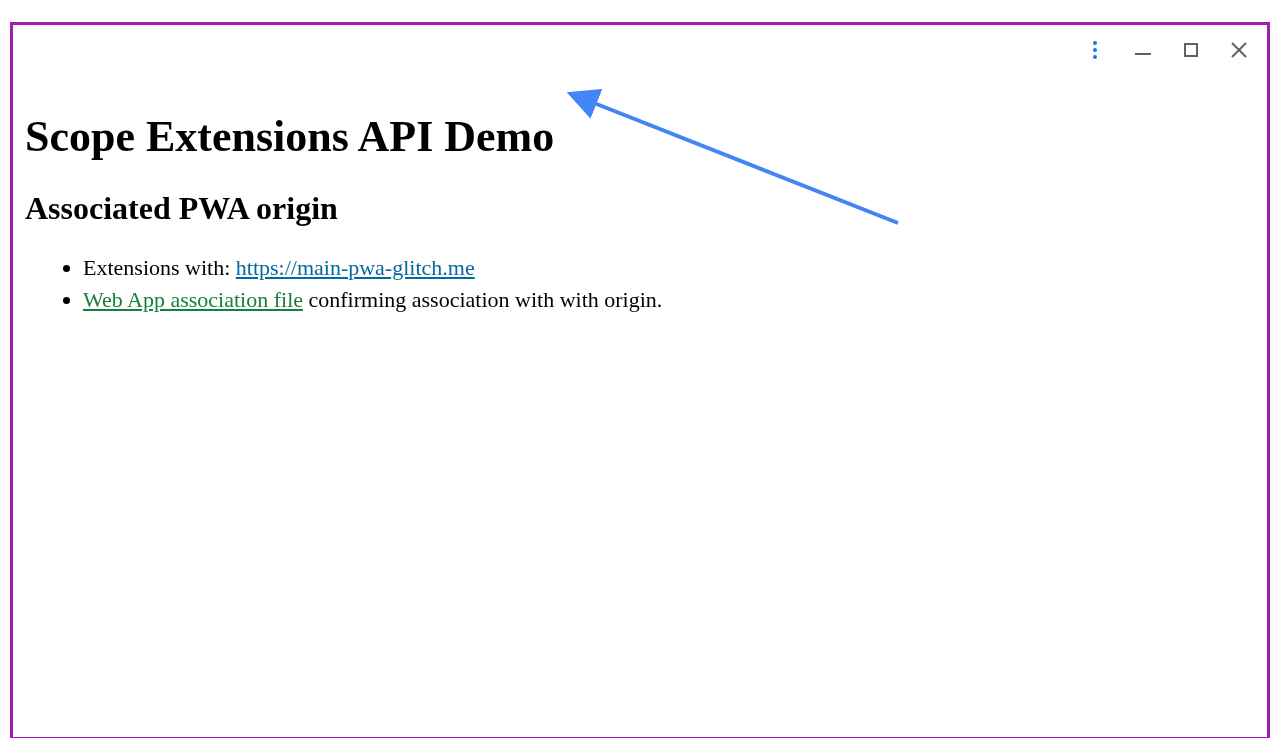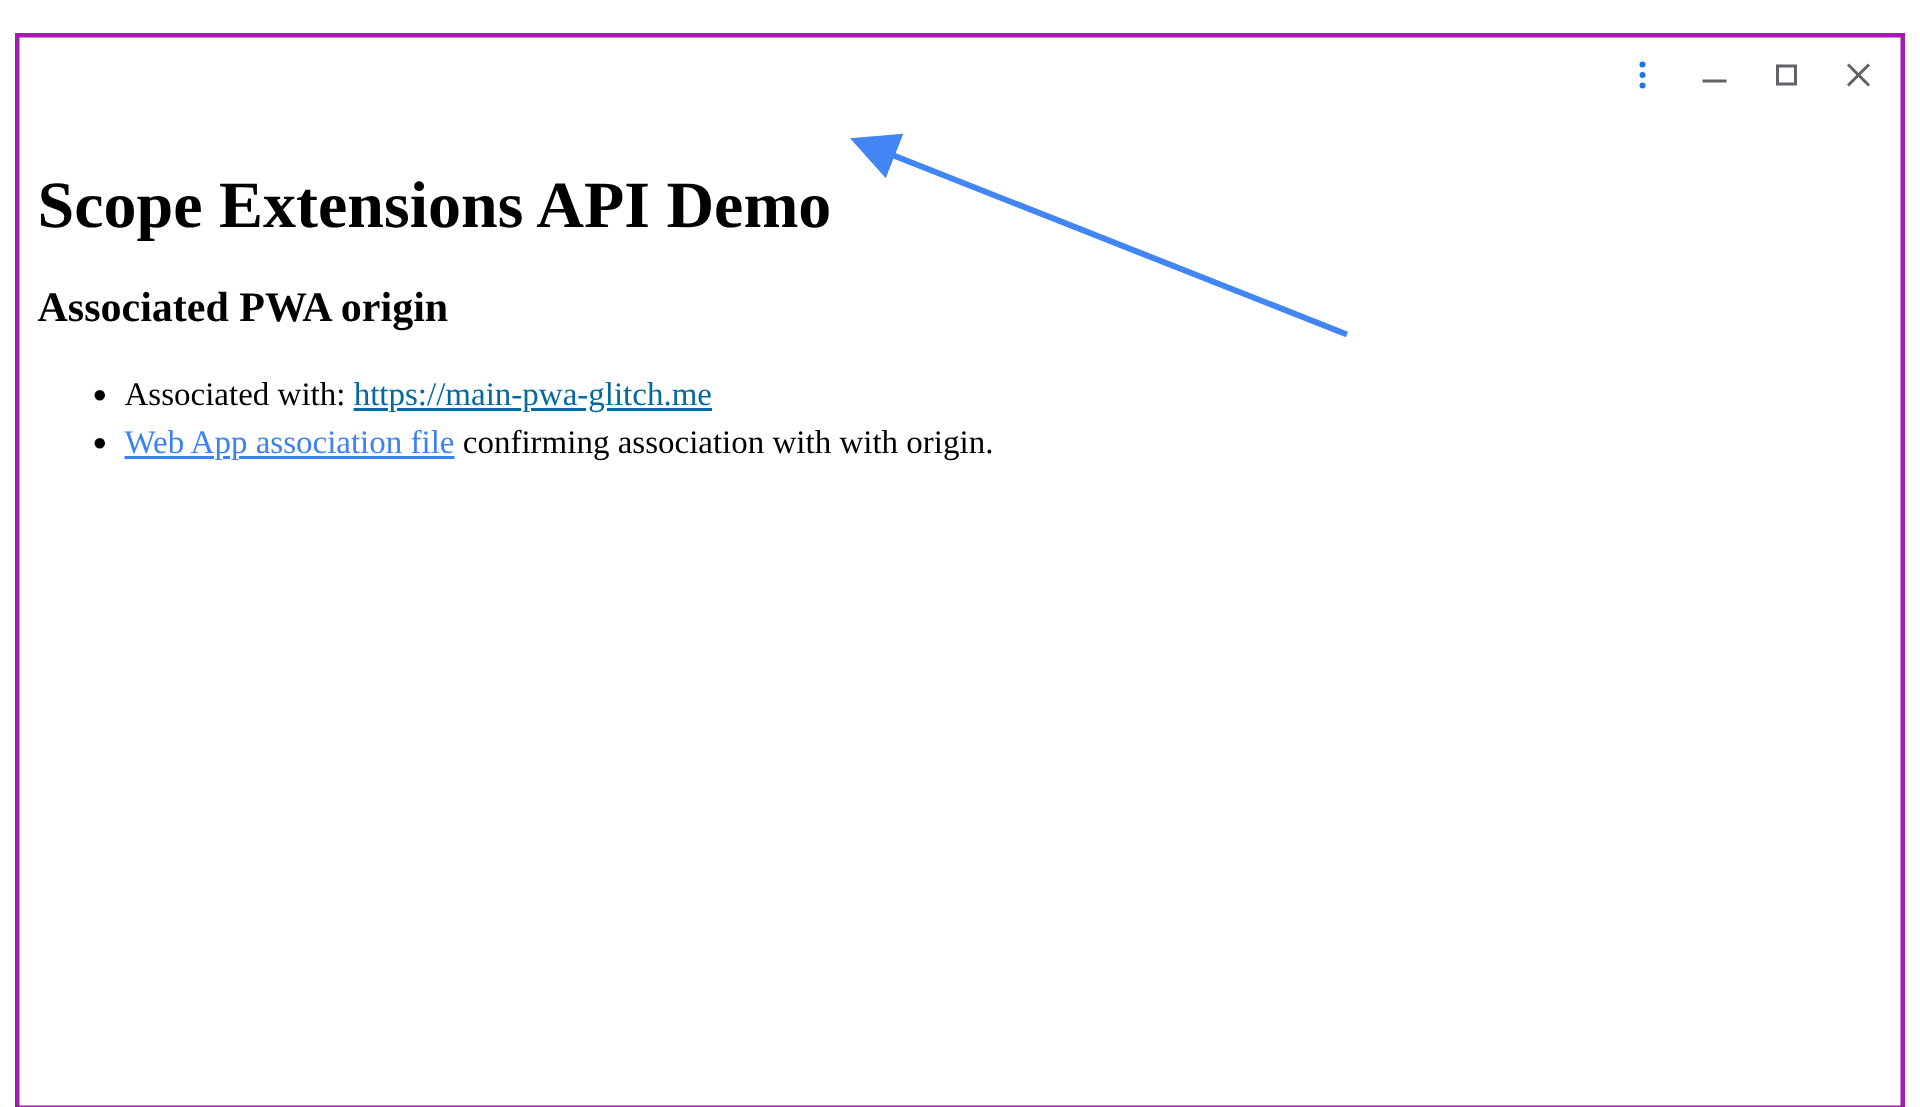--- a/index.html
+++ b/index.html
@@ -68,35 +68,35 @@
     .content {
       padding: 0 12px 0 12px;
     }
     h1.page-title {
       font-size: 44px;
       font-weight: bold;
       margin: 36px 0 28px 0;
       color: #000;
     }
     h2.subheading {
-      font-size: 28px;
+      font-size: 32px;
       font-weight: bold;
       margin: 0 0 26px 0;
       color: #000;
     }
     ul.assoc-list {
       margin: 0;
       padding-left: 58px;
       font-size: 22px;
       line-height: 1.35;
       color: #000;
     }
     ul.assoc-list li { margin: 0 0 2px 0; }
     a.visited-link { color: #0369a1; text-decoration: underline; }
-    a.normal-link  { color: #3b82f6; }
+    a.normal-link  { color: #15803d; }
 
     
     .callout {
       position: absolute;
       left: 593px;
       top: 186px;
       font-family: Arial, Helvetica, sans-serif;
       font-size: 34px;
       font-weight: bold;
       color: #4285f4;
@@ -136,21 +136,21 @@
         <line x1="15" y1="1" x2="1" y2="15" stroke="#5f6368" stroke-width="2"></line>
       </svg>
     </div>
   </div>
 
   <div class="content">
     <h1 class="page-title">Scope Extensions API Demo</h1>
     <h2 class="subheading">Associated PWA origin</h2>
     <ul class="assoc-list">
       <li>
-        <span>Associated with: </span><a href="#" class="visited-link">https://main-pwa-glitch.me</a>
+        <span>Extensions with: </span><a href="#" class="visited-link">https://main-pwa-glitch.me</a>
       </li>
       <li>
         <a href="#" class="normal-link">Web App association file</a><span> confirming association with with origin.</span>
       </li>
     </ul>
   </div>
 
   <svg class="arrow" viewBox="0 0 360 160">
     <defs>
       <marker id="arrowhead" markerWidth="8" markerHeight="8" refX="2" refY="4" orient="auto">

